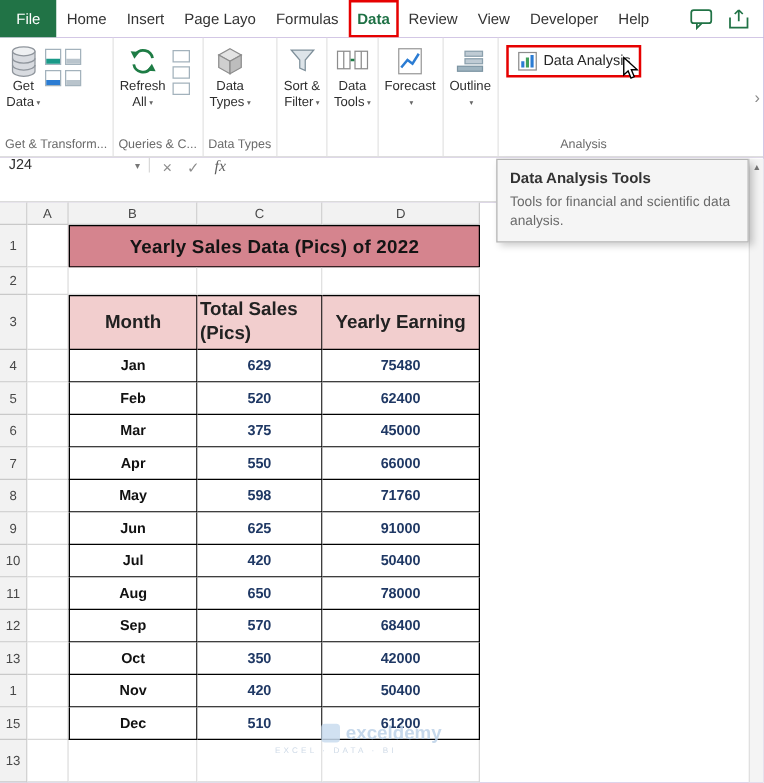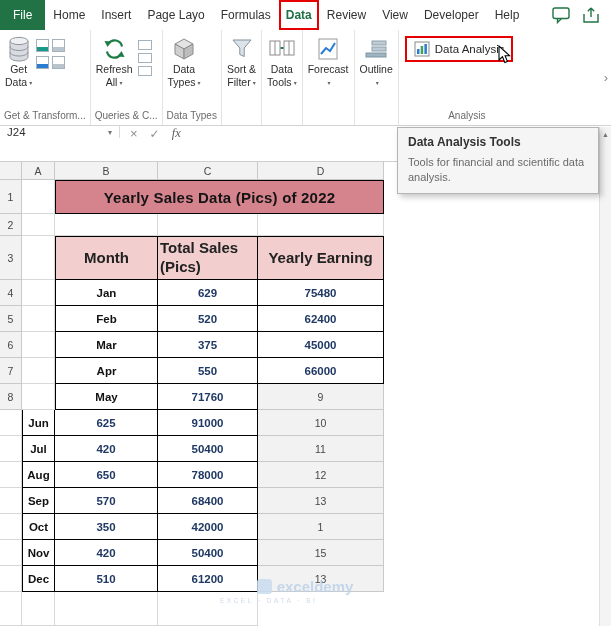--- a/index.html
+++ b/index.html
@@ -330,20 +330,21 @@
         <div class="gcell num tb">375</div>
         <div class="gcell num tb">45000</div>
         <div class="gcell rowhead">7</div>
         <div class="gcell"></div>
         <div class="gcell month tb tb-left">Apr</div>
         <div class="gcell num tb">550</div>
         <div class="gcell num tb">66000</div>
         <div class="gcell rowhead">8</div>
         <div class="gcell"></div>
         <div class="gcell month tb tb-left">May</div>
+        <div class="gcell num tb">598</div>
         <div class="gcell num tb">71760</div>
         <div class="gcell rowhead">9</div>
         <div class="gcell"></div>
         <div class="gcell month tb tb-left">Jun</div>
         <div class="gcell num tb">625</div>
         <div class="gcell num tb">91000</div>
         <div class="gcell rowhead">10</div>
         <div class="gcell"></div>
         <div class="gcell month tb tb-left">Jul</div>
         <div class="gcell num tb">420</div>

